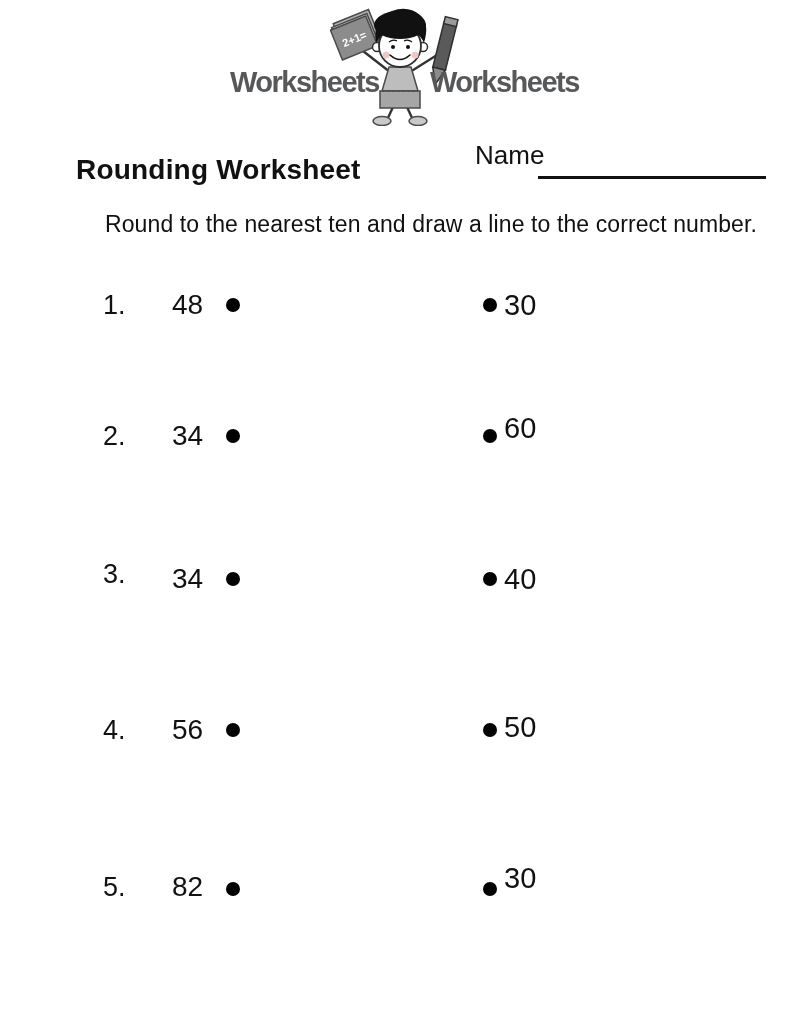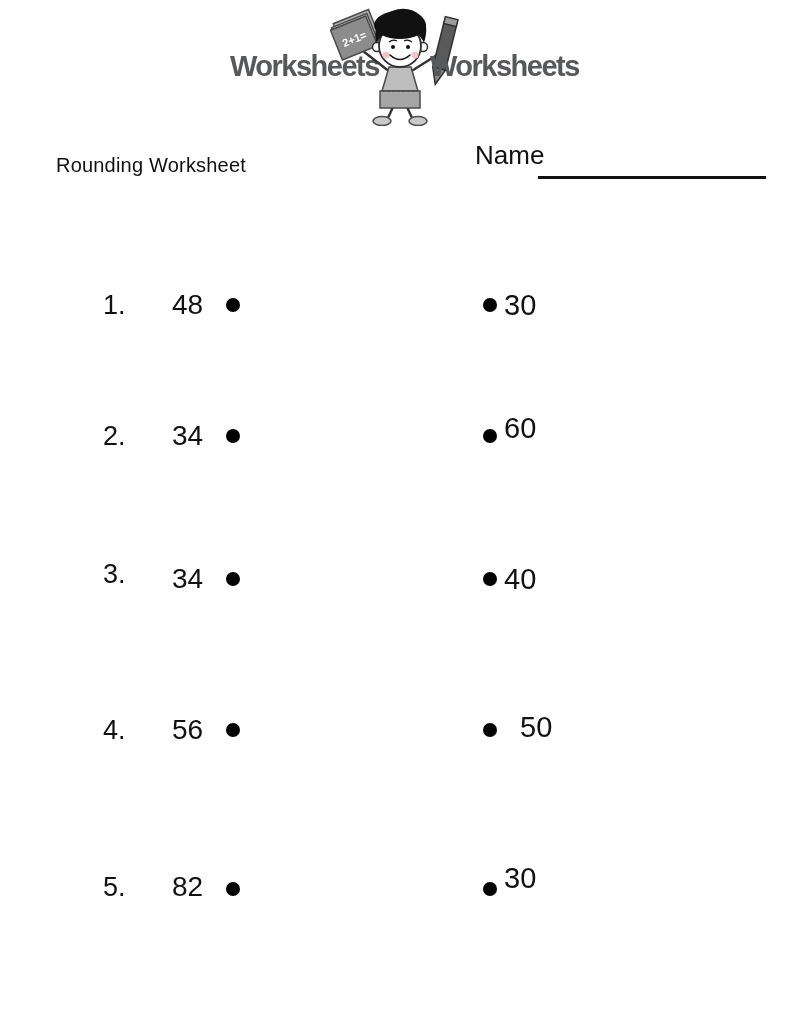--- a/index.html
+++ b/index.html
@@ -2,45 +2,45 @@
 <html><head>
 <meta charset="utf-8">
 <style>
   html,body{margin:0;padding:0;background:#fff;}
   .page{
     position:relative; width:800px; height:1035px; background:#fff;
     font-family:"Liberation Sans", sans-serif; color:#111; overflow:hidden;
   }
   
   .logo-text{
-    position:absolute; top:50px;
+    position:absolute; top:66px;
     font-weight:bold; font-size:29px; letter-spacing:-1.5px;
     color:#57585a; white-space:nowrap;
   }
   .logo-text.left{ left:230px; width:142px; text-align:right; }
   .logo-text.right{ left:430px; }
   .logo-art{ position:absolute; left:330px; top:4px; width:140px; height:122px; }
   
-  .title{ position:absolute; left:56px; top:154px; font-size:20px; font-weight:400; letter-spacing:0.2px; }
+  .title{ position:absolute; left:76px; top:154px; font-size:28px; font-weight:700; letter-spacing:0.2px; }
   .name-label{ position:absolute; left:475px; top:140px; font-size:26px; }
   .name-line{ position:absolute; left:538px; top:150px; width:228px; height:26px; border-bottom:3px solid #111; }
   .instructions{ position:absolute; left:105px; top:211px; font-size:23px; letter-spacing:0.1px; }
   
   .problems{ position:absolute; left:0; top:0; width:800px; height:1035px; }
   .problem-row{ position:absolute; left:0; width:100%; height:36px; line-height:36px; }
   .row-1{ top:287px; } .row-2{ top:418px; } .row-3{ top:561px; } .row-4{ top:712px; } .row-5{ top:869px; }
   .col-index{ position:absolute; left:103px; font-size:27px; }
   .col-value{ position:absolute; left:172px; font-size:28px; }
   .col-answer{ position:absolute; left:504px; font-size:29px; }
   .dot{ position:absolute; top:11px; width:14px; height:14px; border-radius:50%; background:#000; }
   .dot-left{ left:226px; }
   .dot-right{ left:483px; }
   .row-2 .col-answer{ transform:translateY(-8px); }
   .row-3 .col-index{ transform:translateY(-5px); }
-  .row-4 .col-answer{ transform:translateY(-3px);margin-left:16px; }
+  .row-4 .col-answer{ transform:translateY(-3px); }
   .row-5 .col-answer{ transform:translateY(-9px); }
   .row-5 .dot{ top:13px; }
 </style>
 </head>
 <body>
 
 <div class="page">
 
   <div class="logo-text left">Worksheets</div>
 
@@ -92,20 +92,21 @@
       <path d="M60,50 Q70,59 80,50" fill="none" stroke="#111" stroke-width="1.6" stroke-linecap="round"></path>
     </g>
   </svg>
 
   <div class="logo-text right">Worksheets</div>
 
   <div class="title">Rounding Worksheet</div>
   <div class="name-label">Name</div>
   <div class="name-line"></div>
 
+  <div class="instructions">Round to the nearest ten and draw a line to the correct number.</div>
 
   <div class="problems">
 
     <div class="problem-row row-1">
       <span class="col-index">1.</span>
       <span class="col-value">48</span>
       <span class="dot dot-left"></span>
       <span class="dot dot-right"></span>
       <span class="col-answer">30</span>
     </div>

